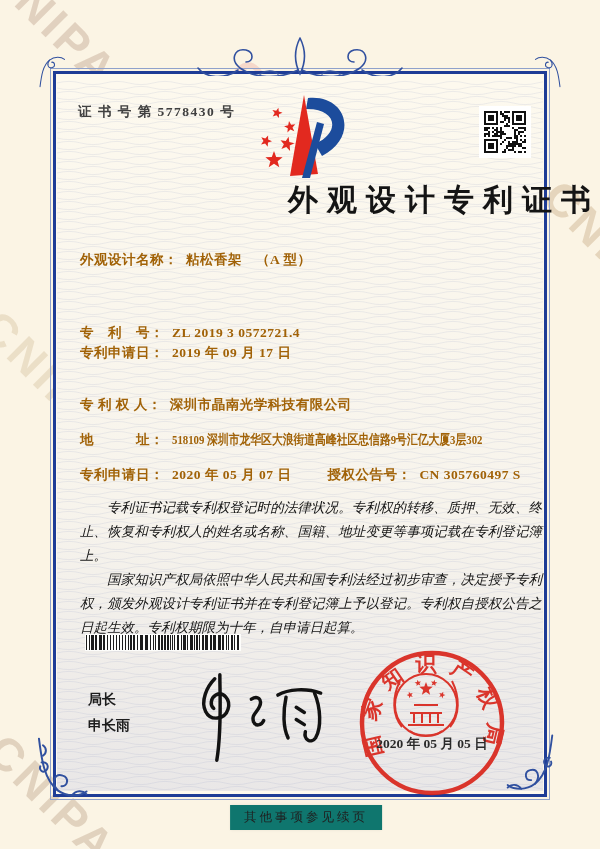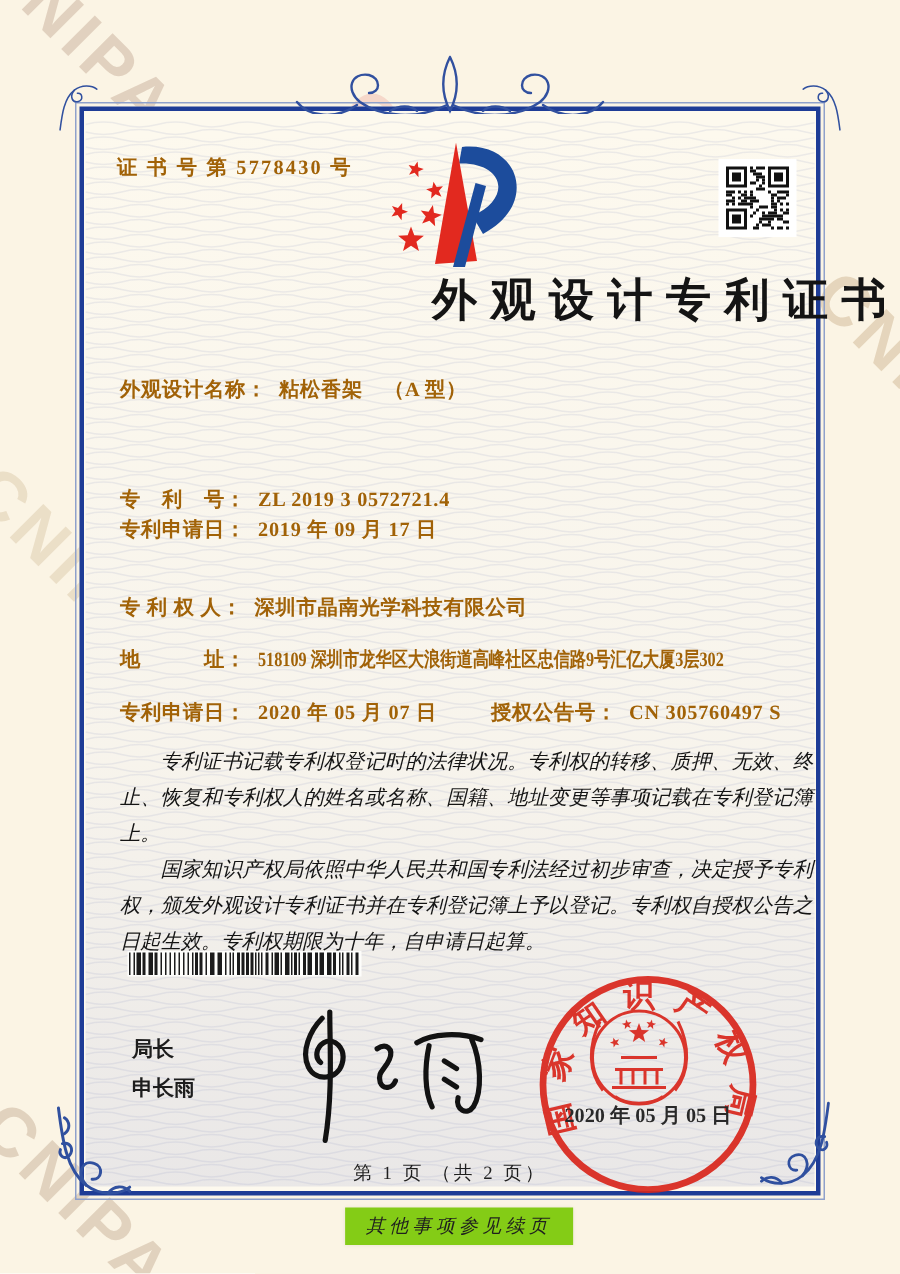--- a/index.html
+++ b/index.html
@@ -20,41 +20,41 @@
   .frame-inner{position:absolute;left:2px;top:2px;right:2px;bottom:2px;border:3px solid #1e3c96;background:#fdf9ee;}
   .waves{position:absolute;left:57px;top:75px;width:486px;height:716px;}
   .tint{position:absolute;left:57px;top:75px;width:486px;height:716px;
         background:linear-gradient(180deg,rgba(255,255,255,0) 0%,rgba(140,148,200,.05) 60%,rgba(130,138,195,.16) 100%);}
   
   .flourish{position:absolute;pointer-events:none;}
   .flourish path{fill:none;stroke:#30509f;stroke-width:3;stroke-linecap:round;}
   .topdeco{position:absolute;left:190px;top:34px;width:220px;height:42px;}
   .topdeco path{fill:none;stroke:#31509f;stroke-width:1.6;stroke-linecap:round;}
   
-  .certno{position:absolute;left:78px;top:103px;font-size:13.5px;letter-spacing:1.5px;color:#a16207;font-weight:600;}
+  .certno{position:absolute;left:78px;top:103px;font-size:13.5px;letter-spacing:1.5px;color:#404040;font-weight:600;}
   .logo{position:absolute;left:256px;top:94px;width:100px;height:90px;}
   .qr{position:absolute;left:479px;top:106px;width:52px;height:52px;background:#fff;padding:3px;box-sizing:border-box;}
   .title{position:absolute;left:0;top:180px;width:100%;text-align:right;font-size:30px;font-weight:bold;
          letter-spacing:9px;text-indent:9px;color:#141414;}
   .frow{position:absolute;left:80px;font-size:13.5px;color:#a16207;font-weight:600;letter-spacing:.5px;white-space:nowrap;}
   .frow .val{margin-left:8px;}
   .addr .val{display:inline-block;transform:scaleX(.8);transform-origin:0 60%;letter-spacing:0;}
   .g2{margin-left:36px;}
   .paras{position:absolute;left:80px;top:496px;width:462px;font-size:13.5px;line-height:24px;
          text-align:justify;color:#141414;font-style:italic;}
   .paras p{margin:0;text-indent:2em;}
   .barcode{position:absolute;left:85px;top:634px;width:156px;height:17px;background:#fdfdfb;}
   .sigblock{position:absolute;left:88px;top:686px;font-family:"Liberation Sans","DejaVu Sans",sans-serif;
             font-size:14px;font-weight:bold;color:#1d1d1d;line-height:26px;}
   .signature{position:absolute;left:172px;top:668px;width:168px;height:98px;}
   .signature path{fill:none;stroke:#121212;stroke-width:3.4;stroke-linecap:round;stroke-linejoin:round;}
   .seal{position:absolute;left:356px;top:647px;width:152px;height:152px;opacity:.92;}
   .pagenum{position:absolute;left:0;top:774px;width:100%;text-align:center;font-size:12.5px;letter-spacing:2px;color:#1f1f1f;}
-  .note{position:absolute;left:50%;top:805px;transform:translateX(-46%);background:#84cc16;
-        padding:4px 14px;font-size:12.5px;letter-spacing:3px;color:#1f1f1f;box-shadow:0 0 3px rgba(0,0,0,.08);font-style:italic;}
+  .note{position:absolute;left:50%;top:805px;transform:translateX(-46%);background:#0f766e;
+        padding:4px 14px;font-size:12.5px;letter-spacing:3px;color:#1f1f1f;box-shadow:0 0 3px rgba(0,0,0,.08);}
 </style>
 </head>
 <body>
 
 <div class="page">
 
   <span class="wm wm1">CNIPA</span>
   <span class="wm wm2">CNIPA</span>
   <span class="wm wm3">CNIPA</span>
   <span class="wm wm4">CNIPA</span>
@@ -514,16 +514,15 @@
       <path d="M54,66 h32"></path>
       <path d="M58,66 v10 M66,66 v10 M74,66 v10 M82,66 v10"></path>
       <path d="M52,78 h36"></path>
       <path d="M44,34 C36,50 36,68 46,80"></path>
       <path d="M96,34 C104,50 104,68 94,80"></path>
       <path d="M54,84 C62,90 78,90 86,84"></path>
     </g>
     <text x="76" y="101" text-anchor="middle" font-size="13.5" font-weight="bold" fill="#191919">2020 年 05 月 05 日</text>
   </svg>
 
-  <div class="pagenum">第 1 页 （共 2 页）</div>
   <div class="note">其他事项参见续页</div>
 
 </div>
 
 </body></html>

